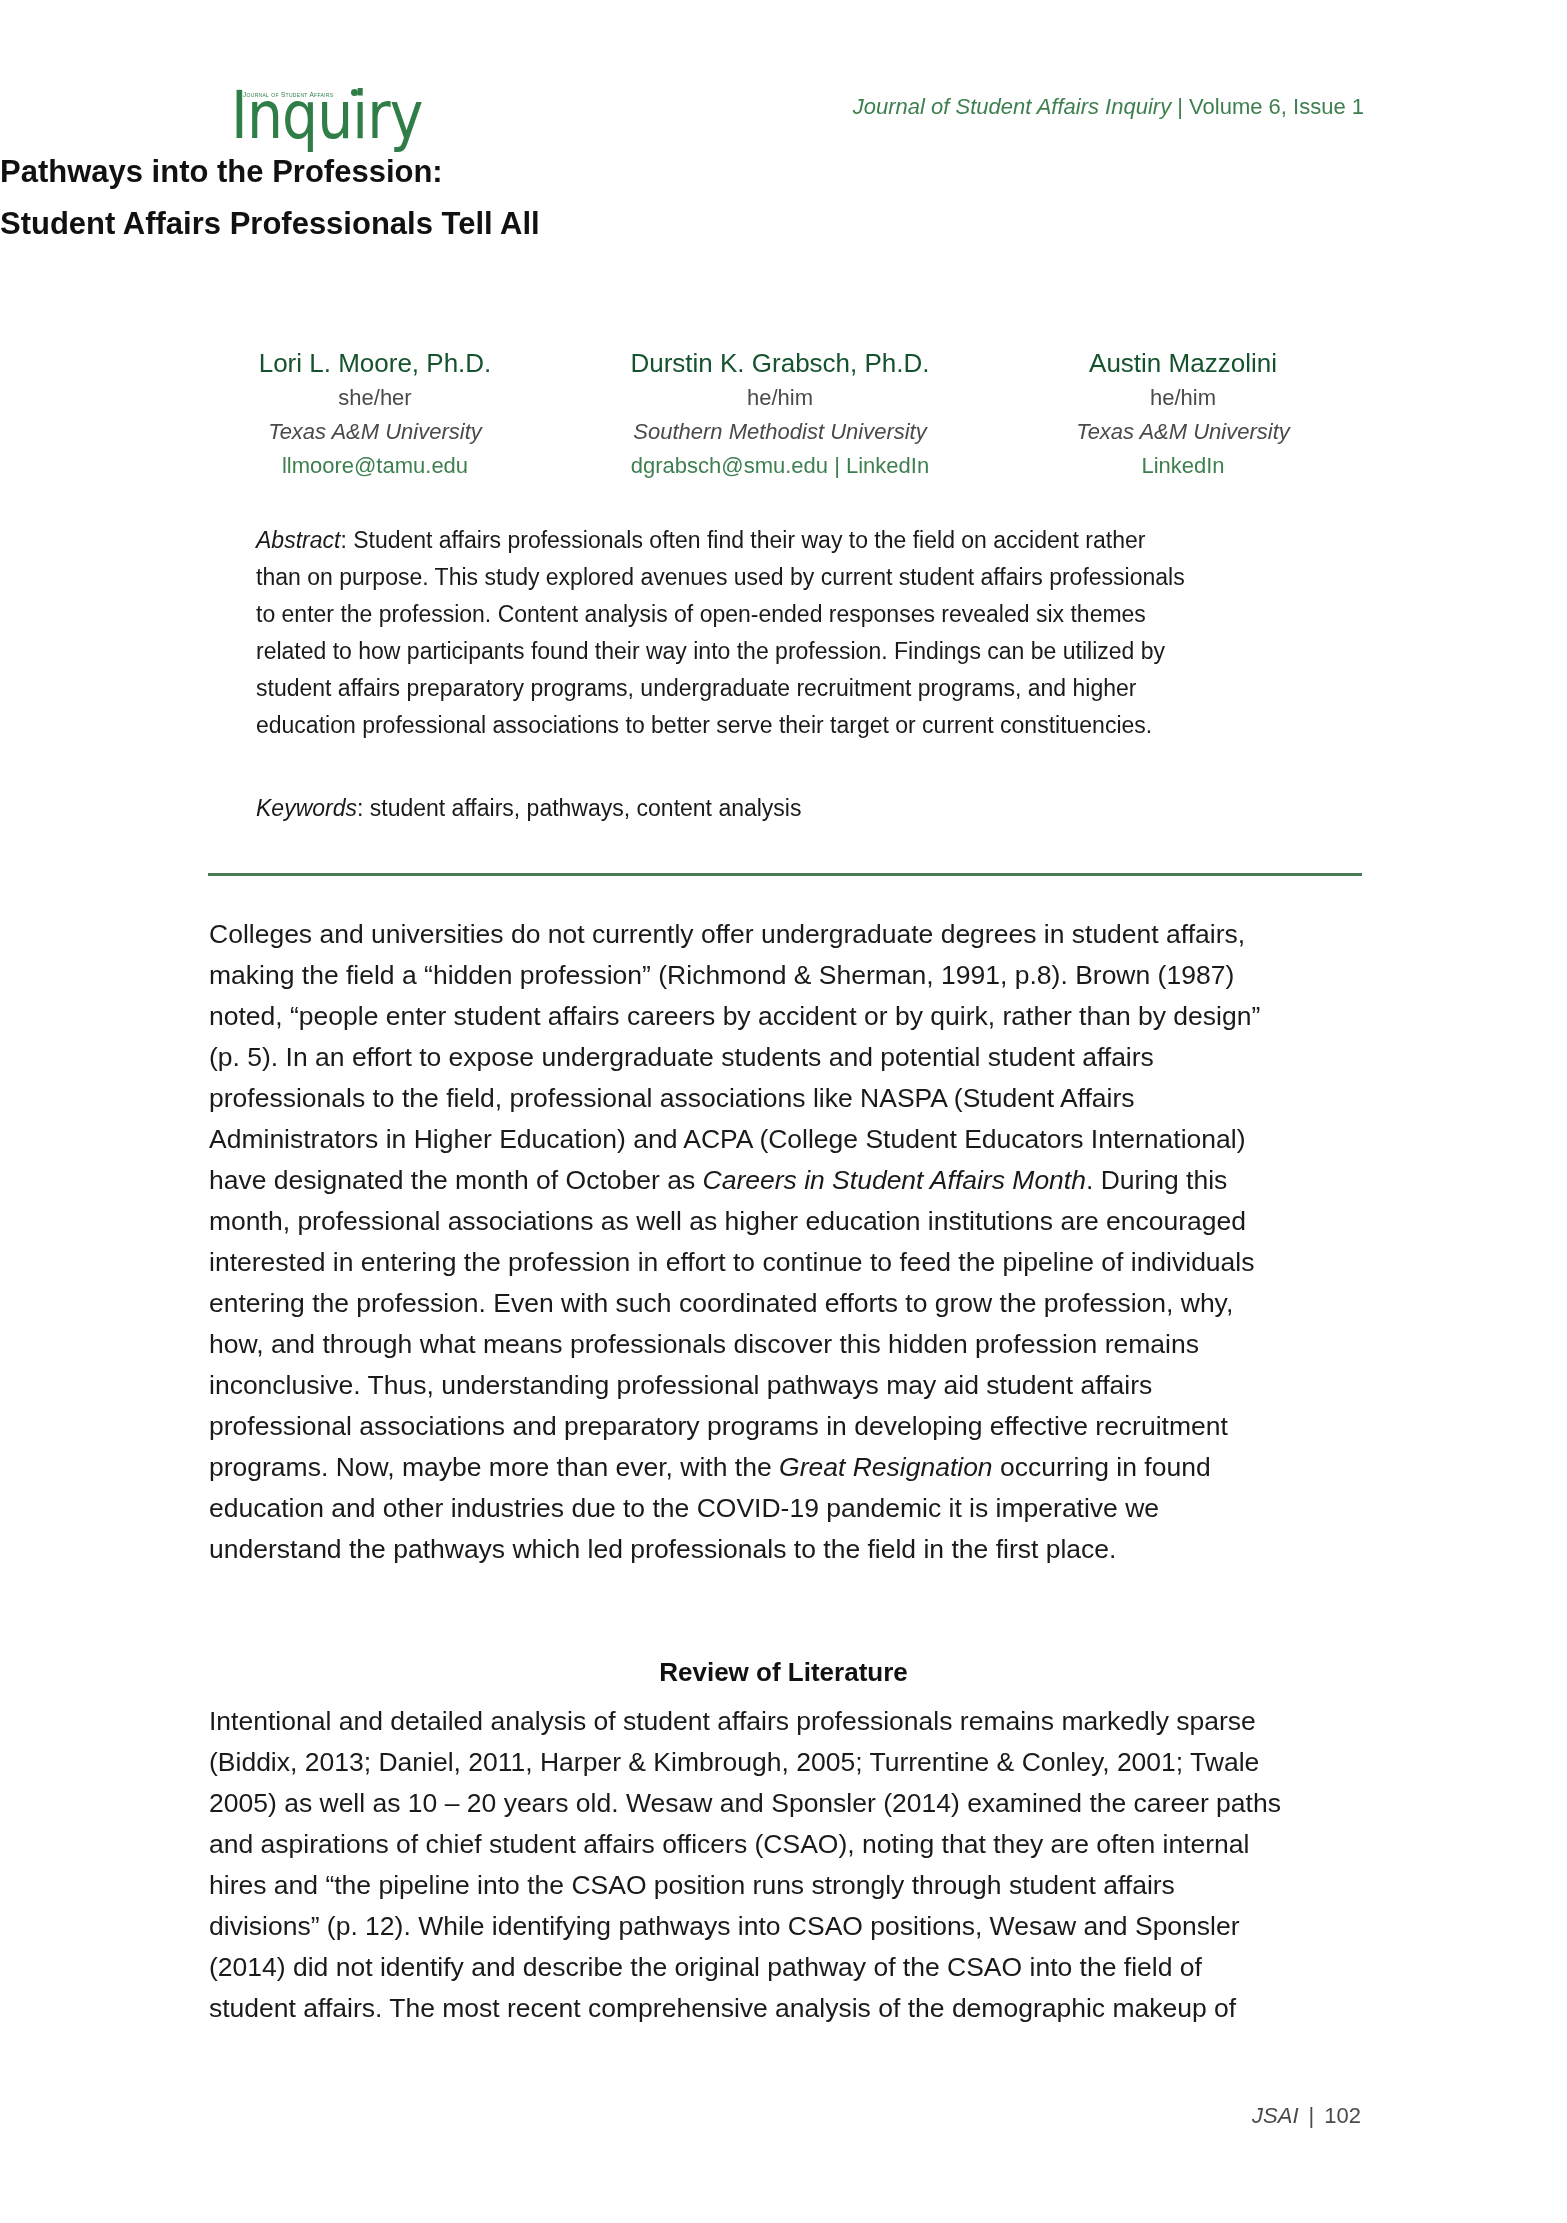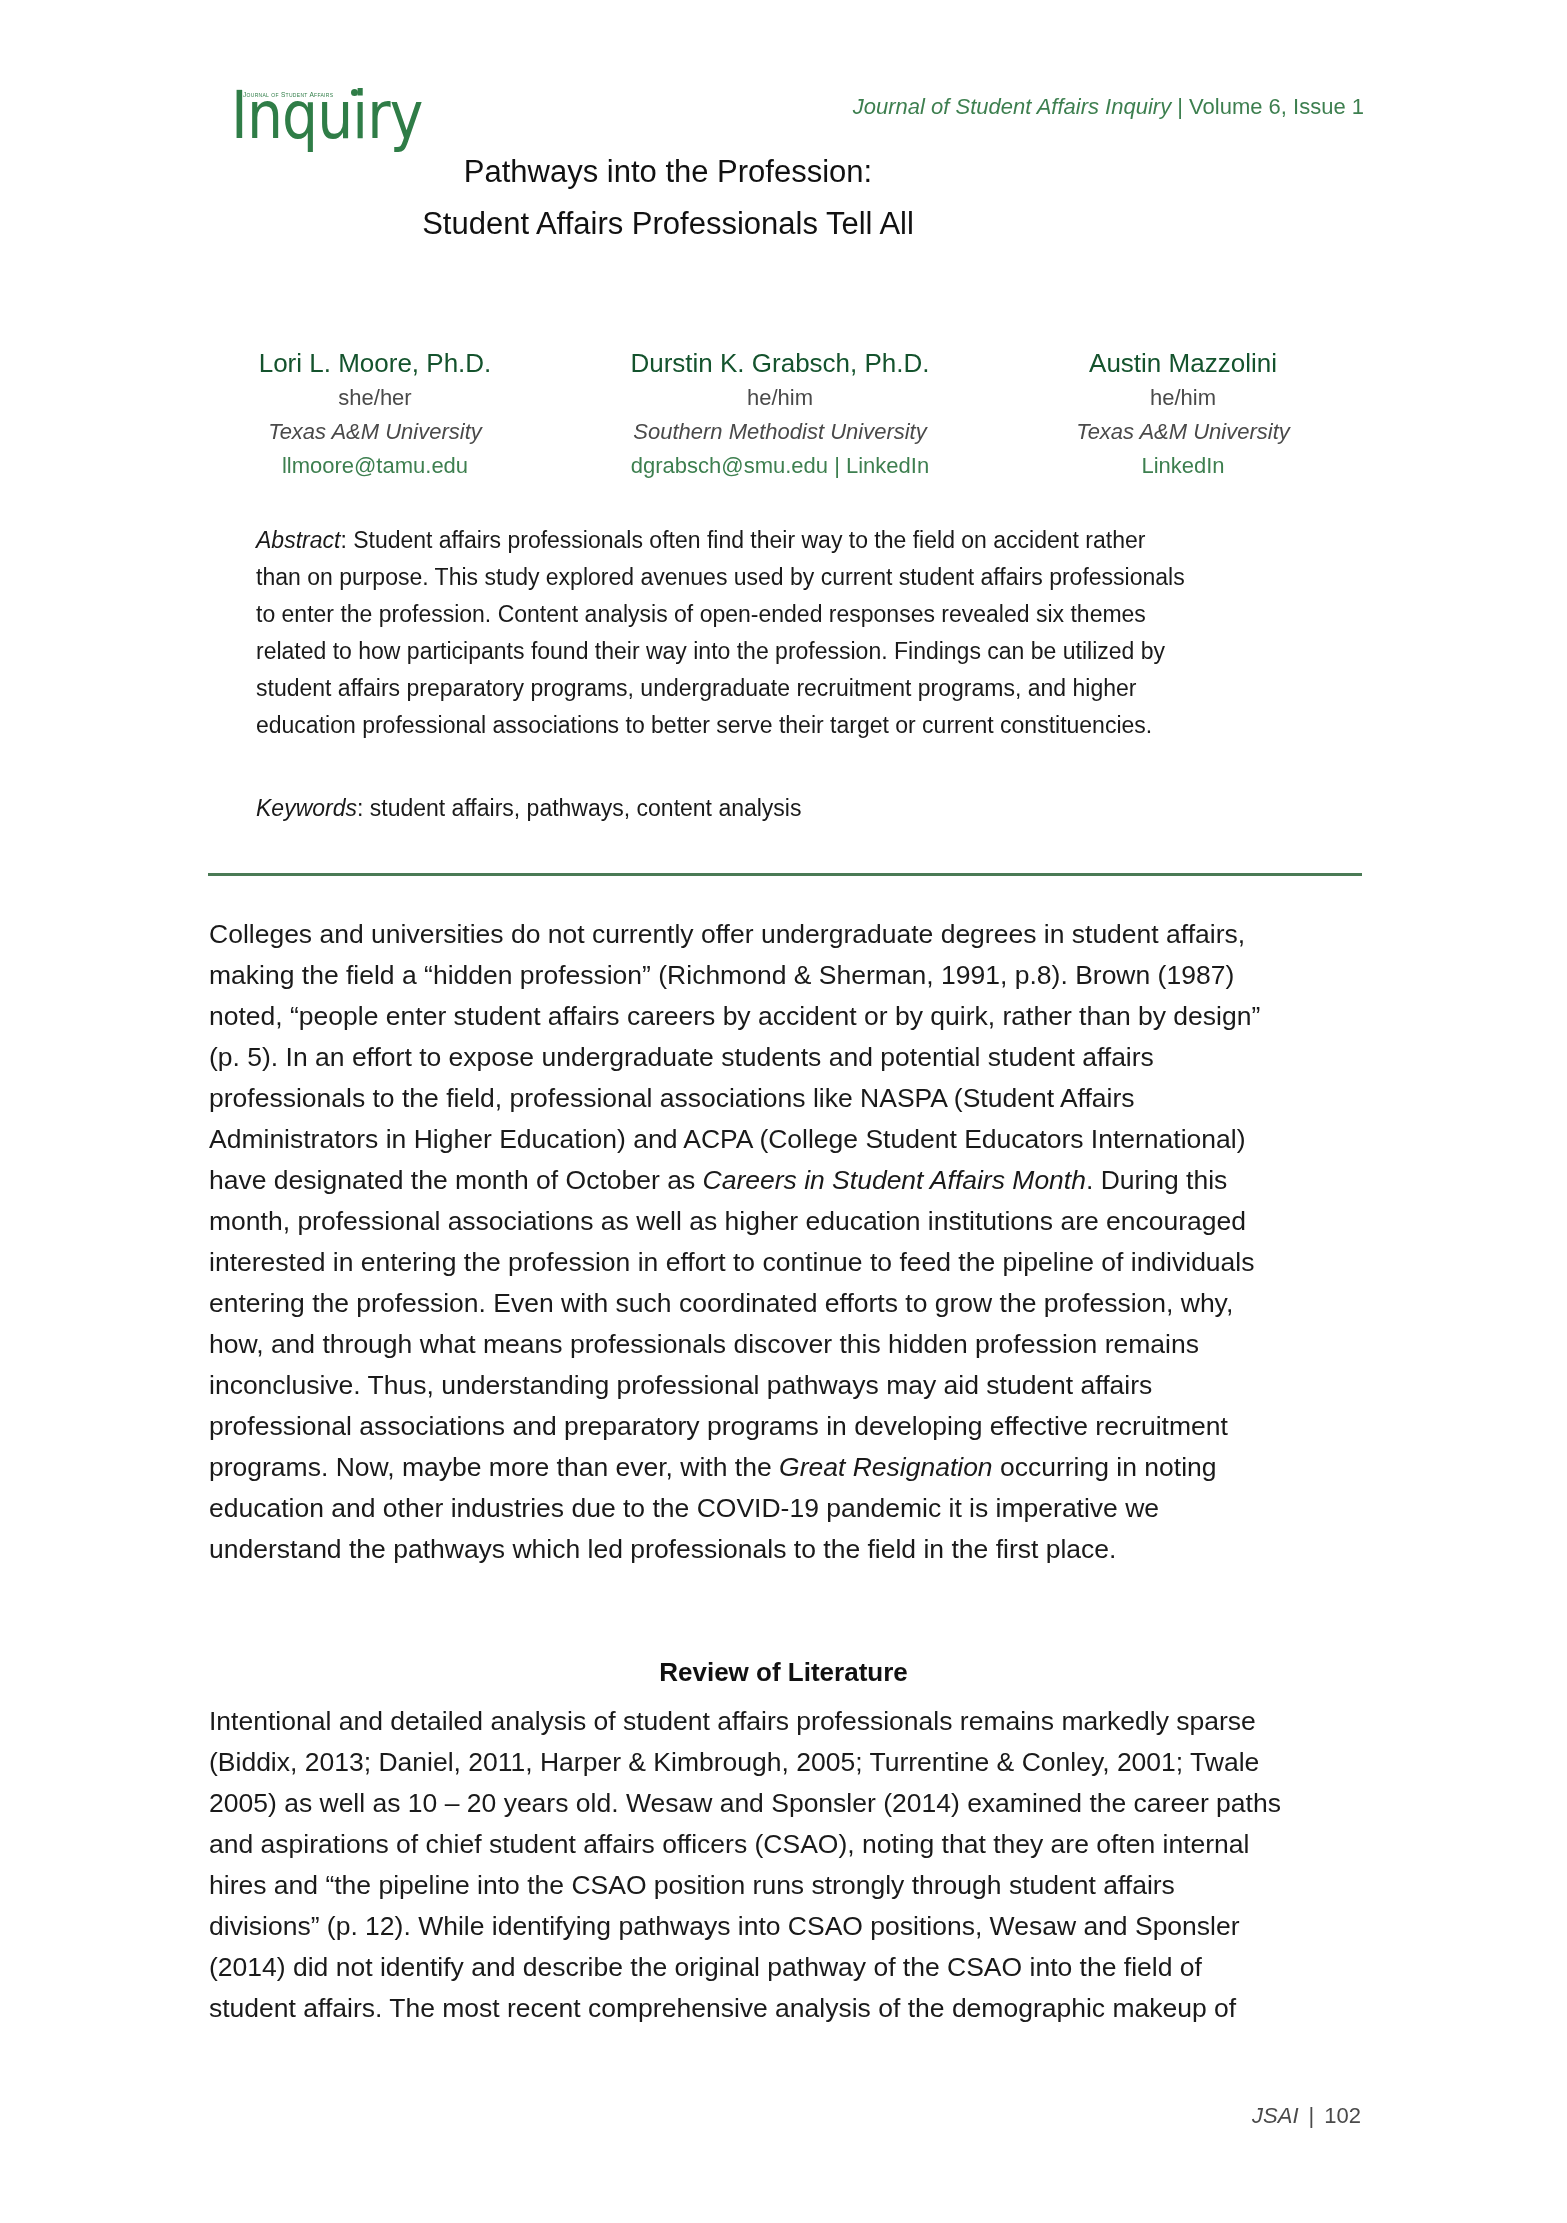--- a/index.html
+++ b/index.html
@@ -24,21 +24,21 @@
     color: #2f7d47; letter-spacing: -1px; transform: scaleX(0.86); transform-origin: left top;
     font-family: "DejaVu Sans", sans-serif; font-weight: normal;
   }
 
   .journal-header {
     right: 203px; top: 94px; font-size: 22px; color: #3d7f4f; white-space: nowrap;
   }
   .journal-header i { font-style: italic; }
 
   .title {
-    left: 0; width: 1336px; text-align: center; font-weight: normal; font-size: 31px;
+    left: 0; width: 1336px; text-align: left; font-weight: bold; font-size: 31px;
     line-height: 52px; top: 146px; color: #111;
   }
 
   .author {
     width: 400px; text-align: center; top: 338px;
   }
   .author .name { font-size: 26px; line-height: 36px; color: #14532d; margin-top: 7px; }
   .author .pron { font-size: 22px; line-height: 34px; color: #4a4a4a; }
   .author .uni { font-size: 22px; line-height: 34px; color: #4a4a4a; font-style: italic; }
   .author .links { font-size: 22px; line-height: 34px; color: #3d7f4f; }
@@ -146,21 +146,21 @@
   <div>(p. 5). In an effort to expose undergraduate students and potential student affairs</div>
   <div>professionals to the field, professional associations like NASPA (Student Affairs</div>
   <div>Administrators in Higher Education) and ACPA (College Student Educators International)</div>
   <div><span>have designated the month of October as </span><i>Careers in Student Affairs Month</i><span>. During this</span></div>
   <div>month, professional associations as well as higher education institutions are encouraged</div>
   <div>interested in entering the profession in effort to continue to feed the pipeline of individuals</div>
   <div>entering the profession. Even with such coordinated efforts to grow the profession, why,</div>
   <div>how, and through what means professionals discover this hidden profession remains</div>
   <div>inconclusive. Thus, understanding professional pathways may aid student affairs</div>
   <div>professional associations and preparatory programs in developing effective recruitment</div>
-  <div><span>programs. Now, maybe more than ever, with the </span><i>Great Resignation</i><span> occurring in noting</span></div>
+  <div><span>programs. Now, maybe more than ever, with the </span><i>Great Resignation</i><span> occurring in found</span></div>
   <div>education and other industries due to the COVID-19 pandemic it is imperative we</div>
   <div>understand the pathways which led professionals to the field in the first place.</div>
 </div>
 
 <div class="abs section-heading">Review of Literature</div>
 
 <div class="abs body-text p2">
   <div>Intentional and detailed analysis of student affairs professionals remains markedly sparse</div>
   <div>(Biddix, 2013; Daniel, 2011, Harper &amp; Kimbrough, 2005; Turrentine &amp; Conley, 2001; Twale</div>
   <div>2005) as well as 10 – 20 years old. Wesaw and Sponsler (2014) examined the career paths</div>

